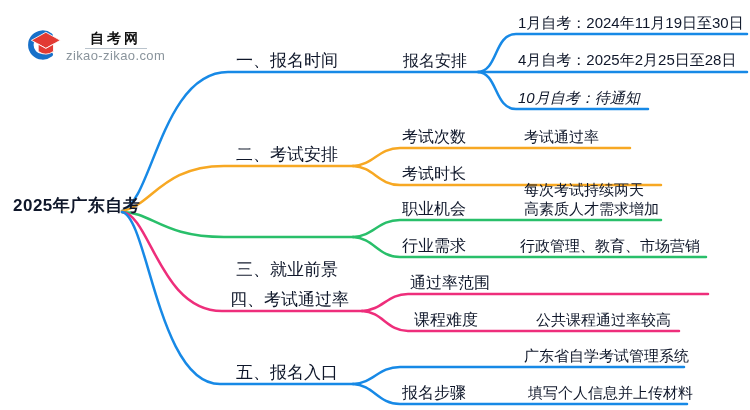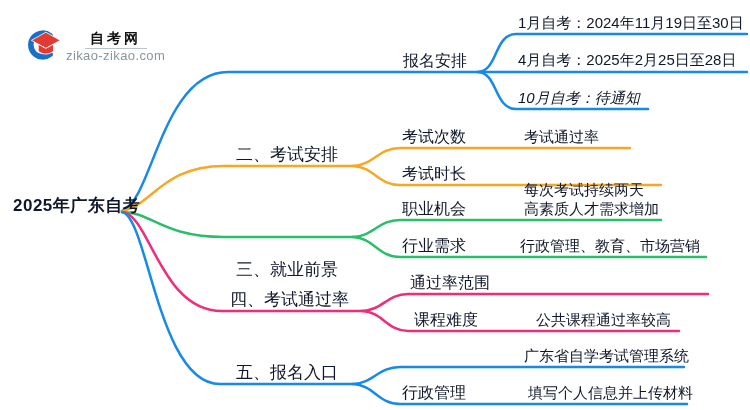--- a/index.html
+++ b/index.html
@@ -60,20 +60,21 @@
     </svg>
     <div class="logo-text">
       <div class="logo-title">自考网</div>
       <div class="logo-divider"></div>
       <div class="logo-domain">zikao-zikao.com</div>
     </div>
   </div>
 
   <div class="node root" style="left:13px;top:196px;">2025年广东自考</div>
 
+  <div class="node lv1" style="left:236px;top:51px;">一、报名时间</div>
   <div class="node mid" style="left:403px;top:51px;">报名安排</div>
   <div class="node leaf" style="left:518px;top:13px;">1月自考：2024年11月19日至30日</div>
   <div class="node leaf" style="left:518px;top:50px;">4月自考：2025年2月25日至28日</div>
   <div class="node leaf" style="left:518px;top:88px;font-style:italic;">10月自考：待通知</div>
 
   <div class="node lv1" style="left:236px;top:145px;">二、考试安排</div>
   <div class="node mid" style="left:402px;top:127px;">考试次数</div>
   <div class="node leaf" style="left:524px;top:127px;">考试通过率</div>
   <div class="node mid" style="left:402px;top:164px;">考试时长</div>
   <div class="node leaf" style="left:524px;top:180px;">每次考试持续两天</div>
@@ -84,16 +85,16 @@
   <div class="node mid" style="left:402px;top:236px;">行业需求</div>
   <div class="node leaf" style="left:520px;top:236px;">行政管理、教育、市场营销</div>
 
   <div class="node lv1" style="left:230px;top:290px;">四、考试通过率</div>
   <div class="node mid" style="left:410px;top:273px;">通过率范围</div>
   <div class="node mid" style="left:414px;top:310px;">课程难度</div>
   <div class="node leaf" style="left:536px;top:310px;">公共课程通过率较高</div>
 
   <div class="node lv1" style="left:236px;top:363px;">五、报名入口</div>
   <div class="node leaf" style="left:524px;top:346px;">广东省自学考试管理系统</div>
-  <div class="node mid" style="left:402px;top:383px;">行政管理</div>
+  <div class="node mid" style="left:402px;top:383px;">报名步骤</div>
   <div class="node leaf" style="left:528px;top:383px;">填写个人信息并上传材料</div>
 
 </div>
 
 </body></html>

